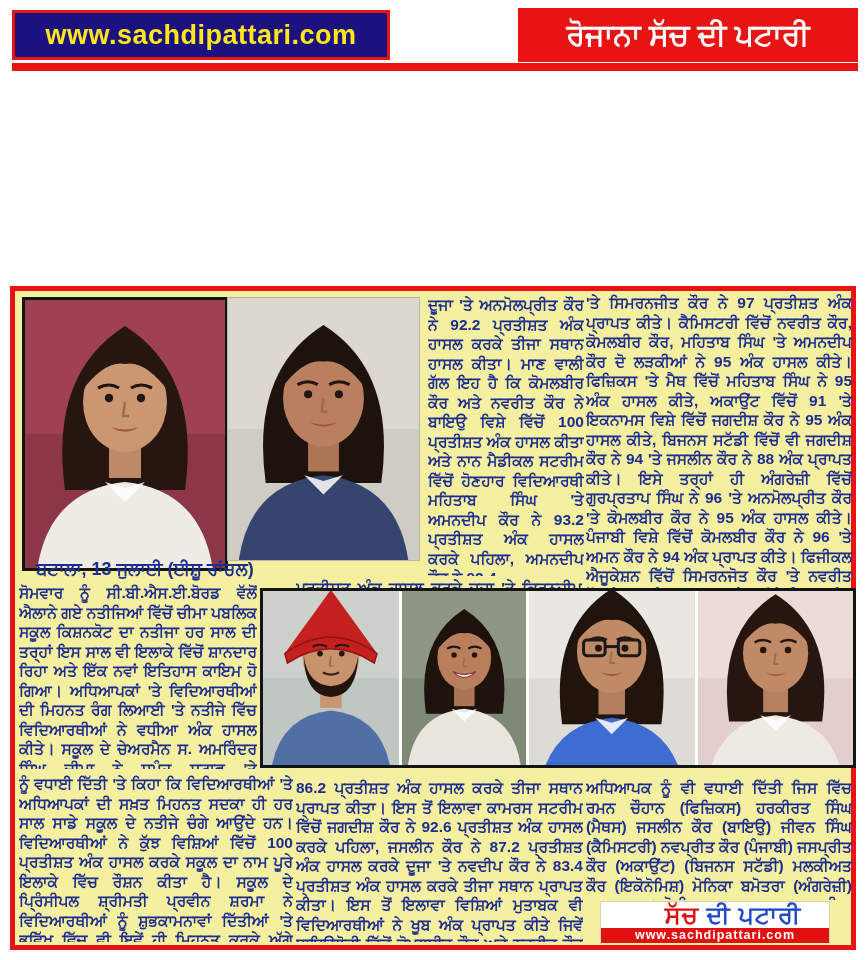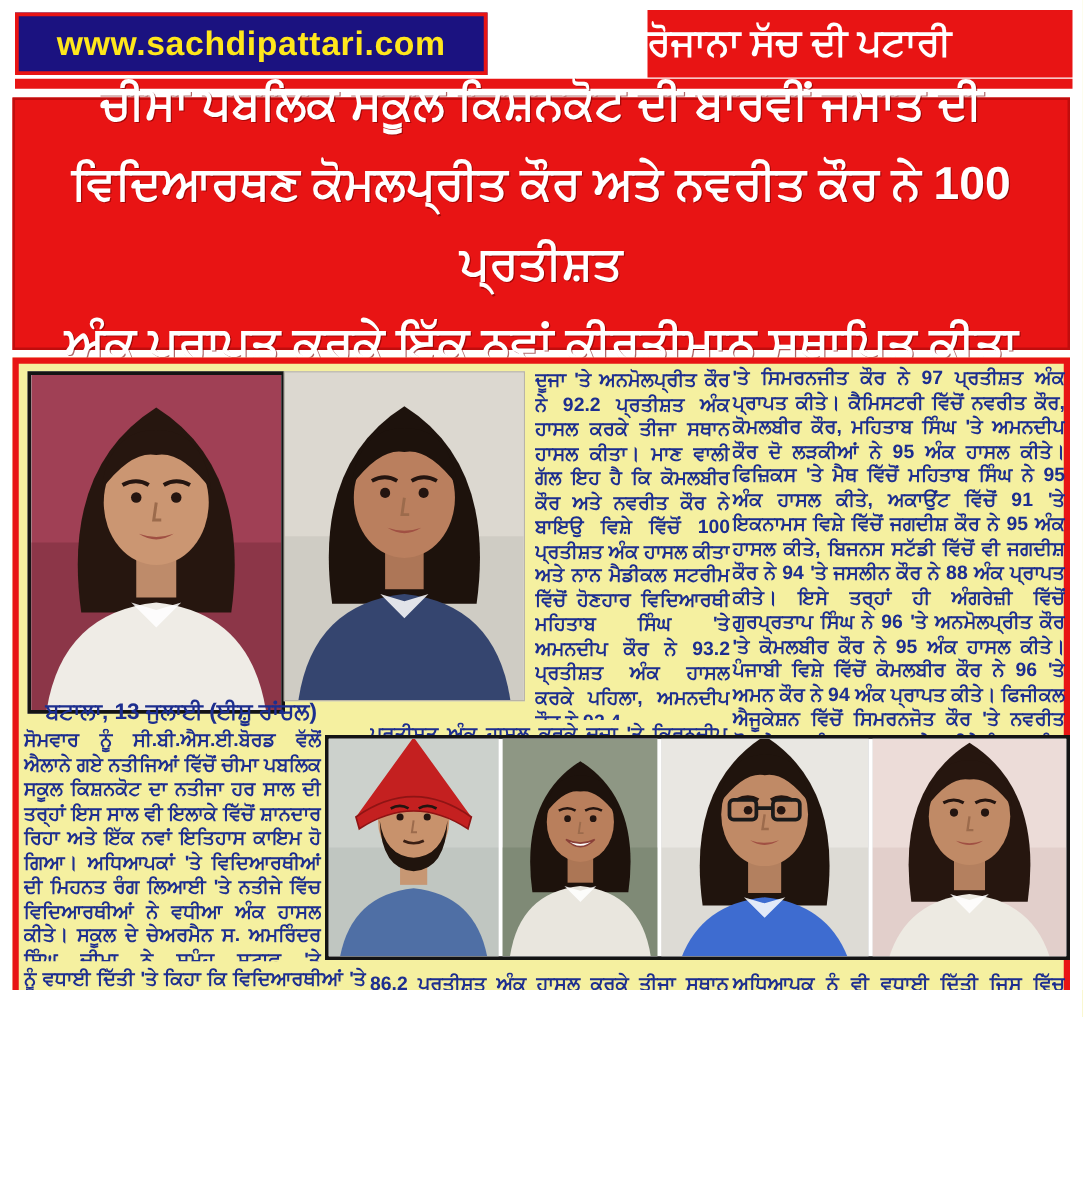--- a/index.html
+++ b/index.html
@@ -1,34 +1,34 @@
 <!DOCTYPE html>
 <html lang="pa" style="--red: #e81414; --darkred: #c00d0d; --navy: #1b1280; --yellow: #ffe71c; --bodybg: #f5f0a0; --ink: #1d2e8f; --logored: #e01111; --logoblue: #1f49c7;"><head>
 <meta charset="utf-8">
 <style>
   :root{
     --red:#e81414; --darkred:#c00d0d; --navy:#1b1280; --yellow:#ffe71c;
     --bodybg:#f5f0a0; --ink:#1d2e8f; --logored:#e01111; --logoblue:#1f49c7;
   }
   html,body{margin:0;padding:0;background:#ffffff;}
   .page{
-    position:relative; width:866px; height:792px; background:#ffffff; overflow:hidden;
+    position:relative; width:866px; height:960px; background:#ffffff; overflow:hidden;
     font-family:"Liberation Sans","DejaVu Sans",sans-serif;
   }
   
   .site-box{
     position:absolute; left:12px; top:10px; width:378px; height:50px;
     background:var(--navy); border:3px solid var(--red); box-sizing:border-box;
     display:flex; align-items:center; justify-content:center;
     color:var(--yellow); font-weight:bold; font-size:27px; letter-spacing:.5px;
   }
   .brand-box{
     position:absolute; left:518px; top:8px; width:340px; height:54px;
     background:var(--red);
-    display:flex; align-items:center; 
+    display:flex; align-items:center; justify-content:center;
     color:#fff; font-weight:bold; font-size:30px;
   }
   .red-rule{position:absolute; left:12px; top:63px; width:846px; height:8px; background:var(--red);}
   
   .headline{
     position:absolute; left:10px; top:78px; width:846px; height:202px;
     background:var(--red); border:2px solid var(--darkred); box-sizing:border-box;
     display:flex; flex-direction:column; justify-content:center; text-align:center;
     color:#ffffff; font-weight:bold; font-size:37px; line-height:64px;
     text-shadow:1px 1px 0 rgba(120,0,0,.6);
@@ -81,25 +81,20 @@
 <div class="page">
 
   <div class="site-box">
     <span>www.sachdipattari.com</span>
   </div>
   <div class="brand-box">
     <span>ਰੋਜਾਨਾ ਸੱਚ ਦੀ ਪਟਾਰੀ</span>
   </div>
   <div class="red-rule"></div>
 
-  <div class="headline">
-    <div>ਚੀਮਾ ਪਬਲਿਕ ਸਕੂਲ ਕਿਸ਼ਨਕੋਟ ਦੀ ਬਾਰਵੀਂ ਜਮਾਤ ਦੀ</div>
-    <div>ਵਿਦਿਆਰਥਣ ਕੋਮਲਪ੍ਰੀਤ ਕੌਰ ਅਤੇ ਨਵਰੀਤ ਕੌਰ ਨੇ 100 ਪ੍ਰਤੀਸ਼ਤ</div>
-    <div>ਅੰਕ ਪ੍ਰਾਪਤ ਕਰਕੇ ਇੱਕ ਨਵਾਂ ਕੀਰਤੀਮਾਨ ਸਥਾਪਿਤ ਕੀਤਾ</div>
-  </div>
 
   <div class="abody">
 
     <div class="photo photo1">
         <svg viewBox="0 0 100 136" preserveAspectRatio="xMidYMid slice" xmlns="http://www.w3.org/2000/svg">
           <rect width="100" height="136" fill="#a04055"></rect>
           <rect y="68" width="100" height="68" fill="#8c3648"></rect>
           <path d="M20 96 Q12 38 50 14 Q88 38 80 96 Z" fill="#26160f"></path>
           <rect x="42" y="70" width="16" height="20" fill="#cb9672" opacity=".92"></rect>
           <path d="M6 136 Q12 96 50 92 Q88 96 94 136 Z" fill="#efece6"></path>

